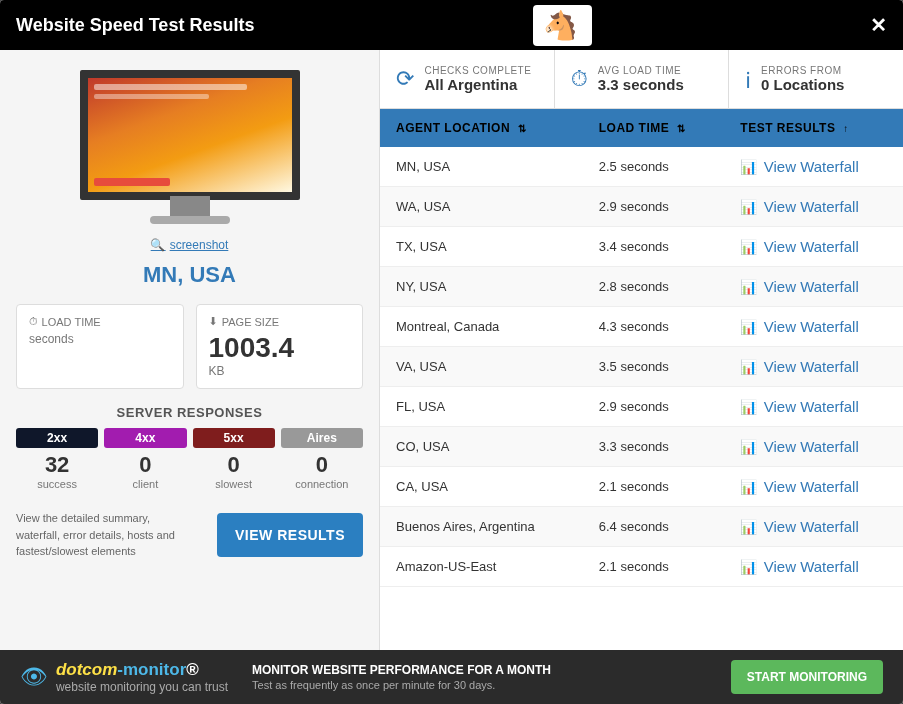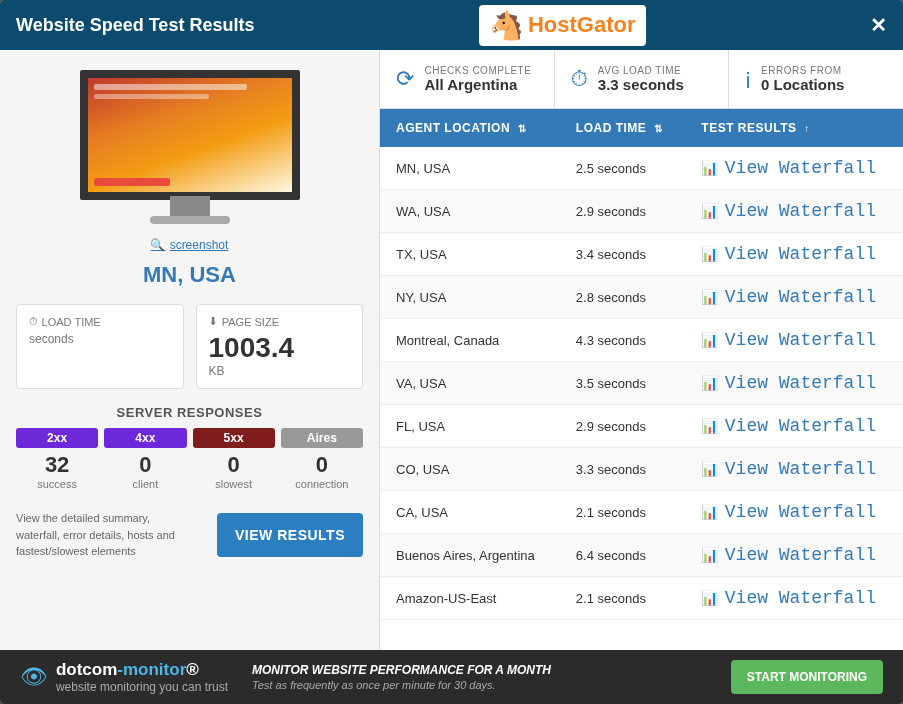--- a/index.html
+++ b/index.html
@@ -1,20 +1,20 @@
 <!DOCTYPE html>
 <html><head>
   <meta charset="utf-8">
   <style>
     * { box-sizing: border-box; margin: 0; padding: 0; }
     body { font-family: Arial, sans-serif; background: #555; display: flex; justify-content: center; align-items: center; min-height: 100vh; }
     .window { width: 903px; background: #fff; border-radius: 4px; overflow: hidden; box-shadow: 0 4px 20px rgba(0,0,0,0.5); }
     
     
-    .titlebar { background: #0c4a6e; color: #fff; display: flex; align-items: center; justify-content: space-between; padding: 0 16px; height: 50px; }
+    .titlebar { background: #000000; color: #fff; display: flex; align-items: center; justify-content: space-between; padding: 0 16px; height: 50px; }
     .titlebar-title { font-size: 18px; font-weight: bold; color: #fff; }
     .titlebar-logo { background: #fff; border-radius: 4px; padding: 4px 10px; display: flex; align-items: center; }
     .titlebar-logo .logo-text { font-size: 22px; font-weight: bold; color: #f5821f; font-family: Arial, sans-serif; }
     .titlebar-logo .seahorse { font-size: 28px; margin-right: 4px; }
     .close-btn { color: #fff; font-size: 20px; cursor: pointer; background: none; border: none; font-weight: bold; }
 
     
     .main { display: flex; height: 600px; }
 
     
@@ -35,22 +35,22 @@
     .stat-box { flex: 1; border: 1px solid #ddd; border-radius: 4px; background: #fff; padding: 10px 12px; }
     .stat-label { font-size: 11px; color: #777; display: flex; align-items: center; gap: 4px; text-transform: uppercase; margin-bottom: 4px; }
     .stat-value { font-size: 28px; font-weight: bold; color: #333; }
     .stat-unit { font-size: 12px; color: #777; }
 
     
     .server-responses-title { font-size: 13px; color: #555; margin-bottom: 8px; font-weight: bold; text-transform: uppercase; letter-spacing: 0.5px; }
     .responses-grid { display: flex; gap: 6px; width: 100%; margin-bottom: 16px; }
     .resp-col { flex: 1; text-align: center; }
     .resp-badge { border-radius: 3px; padding: 3px 6px; color: #fff; font-size: 12px; font-weight: bold; margin-bottom: 4px; }
-    .badge-2xx { background: #6d28d9; }
-    .badge-4xx { background: #6d28d9; }
+    .badge-2xx { background: #0f172a; }
+    .badge-4xx { background: #a21caf; }
     .badge-5xx { background: #7f1d1d; }
     .badge-error { background: #999; }
     .resp-count { font-size: 22px; font-weight: bold; color: #333; }
     .resp-type { font-size: 11px; color: #777; }
 
     
     .desc-row { display: flex; align-items: center; gap: 24px; width: 100%; margin-top: 4px; }
     .desc-text { font-size: 11px; color: #666; flex: 1; line-height: 1.5; }
     .view-results-btn { background: #2b7fc1; color: #fff; border: none; padding: 14px 18px; border-radius: 4px; font-size: 14px; font-weight: bold; cursor: pointer; white-space: nowrap; text-transform: uppercase; letter-spacing: 0.5px; }
 
@@ -62,52 +62,51 @@
     .metric-item { flex: 1; display: flex; align-items: center; gap: 10px; padding: 14px 16px; border-right: 1px solid #ddd; }
     .metric-item:last-child { border-right: none; }
     .metric-icon { font-size: 22px; color: #337ab7; }
     .metric-info { display: flex; flex-direction: column; }
     .metric-sublabel { font-size: 10px; color: #777; text-transform: uppercase; letter-spacing: 0.5px; }
     .metric-val { font-size: 15px; font-weight: bold; color: #333; }
 
     
     .table-container { flex: 1; overflow-y: auto; }
     table { width: 100%; border-collapse: collapse; }
-    thead tr { background: #337ab7; color: #ffffff; padding-left: 32px; }
+    thead tr { background: #337ab7; color: #000000; padding-left: 32px; }
     thead th { padding: 12px 16px; text-align: left; font-size: 12px; text-transform: uppercase; font-weight: bold; letter-spacing: 0.5px; cursor: pointer; }
     thead th .sort-icon { margin-left: 4px; font-size: 10px; }
     tbody tr { border-bottom: 1px solid #eee; }
     tbody tr:nth-child(even) { background: #f9f9f9; }
     tbody td { padding: 11px 16px; font-size: 13px; color: #333; }
     .waterfall-cell { display: flex; align-items: center; gap: 6px; }
     .waterfall-icon { color: #337ab7; font-size: 14px; }
-    .waterfall-link { color: #337ab7; text-decoration: none; font-size: 18px; font-family: Liberation Mono, monospace; }
+    .waterfall-link { color: #337ab7; text-decoration: none; font-size: 15px; }
 
     
     .footer { background: #2b2b2b; color: #fff; display: flex; align-items: center; justify-content: space-between; padding: 0 20px; height: 54px; }
     .footer-brand { display: flex; align-items: center; gap: 8px; }
     .footer-logo-text { font-size: 17px; font-weight: bold; color: #fff; }
     .footer-logo-text span { color: #4db8e8; }
     .footer-sub { font-size: 12px; color: #aaa; }
     .footer-monitor-icon { font-size: 22px; color: #4db8e8; }
-    .footer-msg { flex: 1; padding: 0 24px; font-style: italic; }
+    .footer-msg { flex: 1; padding: 0 24px; }
     .footer-msg-title { font-size: 12px; font-weight: bold; color: #fff; text-transform: uppercase; margin-bottom: 2px; }
     .footer-msg-sub { font-size: 11px; color: #aaa; }
     .start-btn { background: #5cb85c; color: #fff; border: none; padding: 10px 16px; border-radius: 4px; font-size: 12px; font-weight: bold; cursor: pointer; text-transform: uppercase; white-space: nowrap; }
   </style>
 </head>
 <body>
 
 <div class="window">
 
   <div class="titlebar">
     <span class="titlebar-title">Website Speed Test Results</span>
     <div class="titlebar-logo">
       <span class="seahorse">🐴</span>
-      <span class="logo-text">HostGator</span>
     </div>
     <button class="close-btn">✕</button>
   </div>
 
   <div class="main">
 
     <div class="left-panel">
 
       <div class="monitor-img">
         <div class="monitor-screen">
@@ -326,21 +325,21 @@
         </table>
       </div>
     </div>
   </div>
 
   <div class="footer">
     <div class="footer-brand">
       <span class="footer-monitor-icon">👁</span>
       <div>
         <div class="footer-logo-text">
-          <span style="color:#ffffff;">dotcom</span><span>-monitor</span>®
+          <span style="color:#fde047;font-style:italic;">dotcom</span><span>-monitor</span>®
         </div>
         <div class="footer-sub">website monitoring you can trust</div>
       </div>
     </div>
     <div class="footer-msg">
       <div class="footer-msg-title">MONITOR WEBSITE PERFORMANCE FOR A MONTH</div>
       <div class="footer-msg-sub">Test as frequently as once per minute for 30 days.</div>
     </div>
     <button class="start-btn">START MONITORING</button>
   </div>

